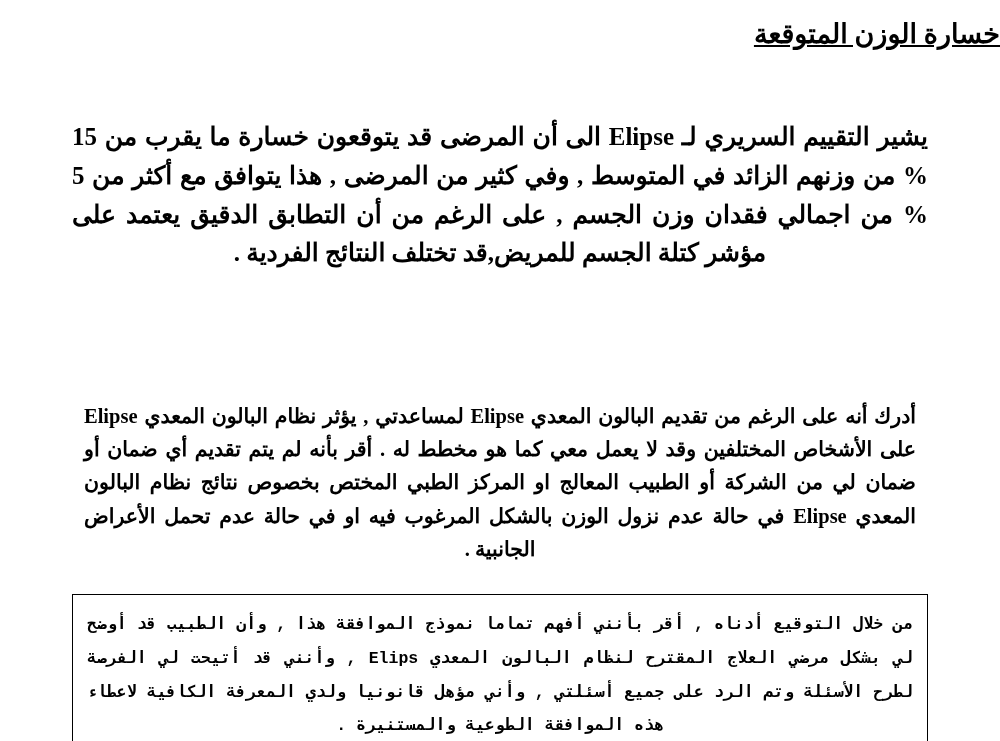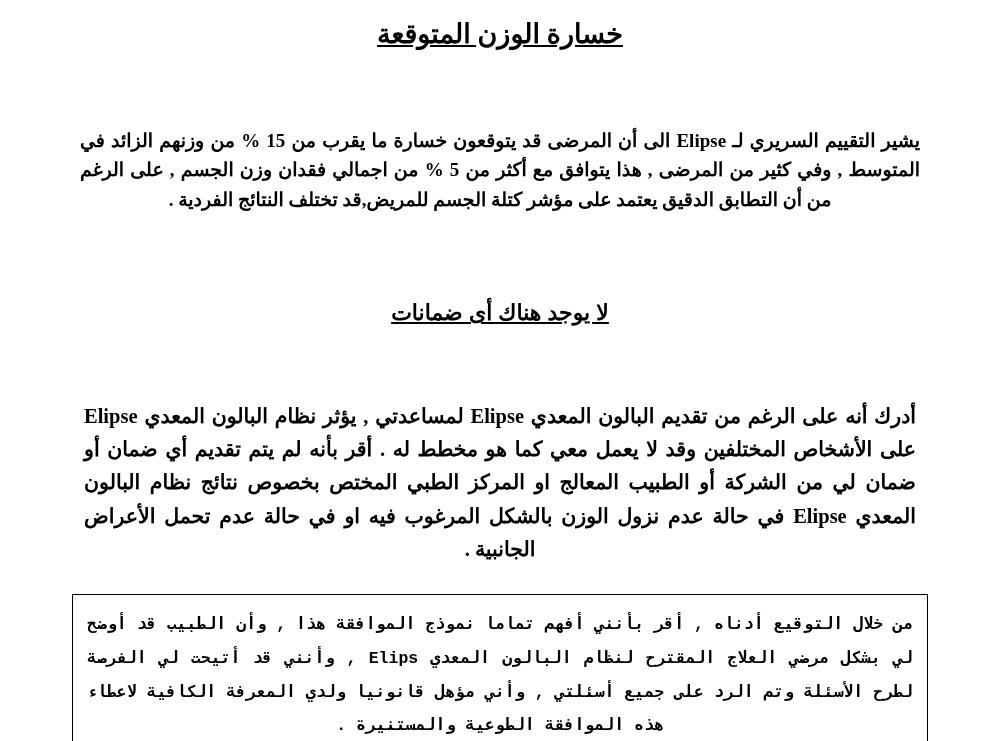--- a/index.html
+++ b/index.html
@@ -16,41 +16,41 @@
   }
   .page {
     position: relative;
     width: 1000px;
     height: 741px;
     box-sizing: border-box;
   }
 
   
   .doc-title {
-    text-align: center;
+    text-align: right;
     font-family: "Liberation Serif", serif;
     font-weight: bold;
     font-size: 27px;
     text-decoration: underline;
     margin: 10px 0 0 0;
     padding-top: 8px;
     line-height: 1.2;
     direction: rtl;
   }
 
   
   .para-1 {
     direction: rtl;
     text-align: justify;
     text-align-last: center;
     font-family: "Liberation Serif", serif;
-    font-size: 19px;
+    font-size: 25px;
     font-weight: bold;
     line-height: 1.55;
-    margin: 8px;
+    margin: 0;
     position: absolute;
     top: 108px;
     right: 72px;
     left: 72px;
   }
 
   
   .sub-title {
     position: absolute;
     top: 272px;
@@ -104,21 +104,20 @@
 </style>
 </head>
 <body>
 
 <div class="page">
 
   <h1 class="doc-title">خسارة الوزن المتوقعة</h1>
 
   <p class="para-1">يشير التقييم السريري لـ Elipse  الى أن المرضى قد يتوقعون خسارة ما يقرب من 15 % من وزنهم الزائد في المتوسط , وفي كثير من المرضى , هذا يتوافق مع أكثر من 5 % من اجمالي فقدان وزن الجسم , على الرغم من أن التطابق الدقيق يعتمد على مؤشر كتلة الجسم للمريض,قد تختلف النتائج الفردية .</p>
 
-  <h2 class="sub-title">لا يوجد هناك أى ضمانات</h2>
 
   <p class="para-2">أدرك أنه على الرغم من تقديم البالون المعدي  Elipse لمساعدتي , يؤثر نظام البالون المعدي Elipse على الأشخاص المختلفين وقد لا يعمل معي كما هو مخطط له . أقر بأنه لم يتم تقديم أي ضمان أو ضمان لي من الشركة أو الطبيب المعالج او المركز الطبي المختص بخصوص نتائج نظام البالون المعدي  Elipse في حالة عدم نزول الوزن بالشكل المرغوب فيه او في حالة عدم تحمل الأعراض الجانبية .</p>
 
   <div class="consent-box">
     <p class="consent-text">من خلال التوقيع أدناه , أقر بأنني أفهم تماما  نموذج الموافقة هذا , وأن الطبيب قد أوضح لي بشكل مرضي العلاج المقترح لنظام البالون المعدي  Elips , وأنني قد أتيحت لي الفرصة لطرح الأسئلة وتم الرد على جميع أسئلتي , وأني مؤهل قانونيا ولدي المعرفة الكافية لاعطاء هذه الموافقة الطوعية والمستنيرة .</p>
   </div>
 
 </div>
 
 </body></html>

